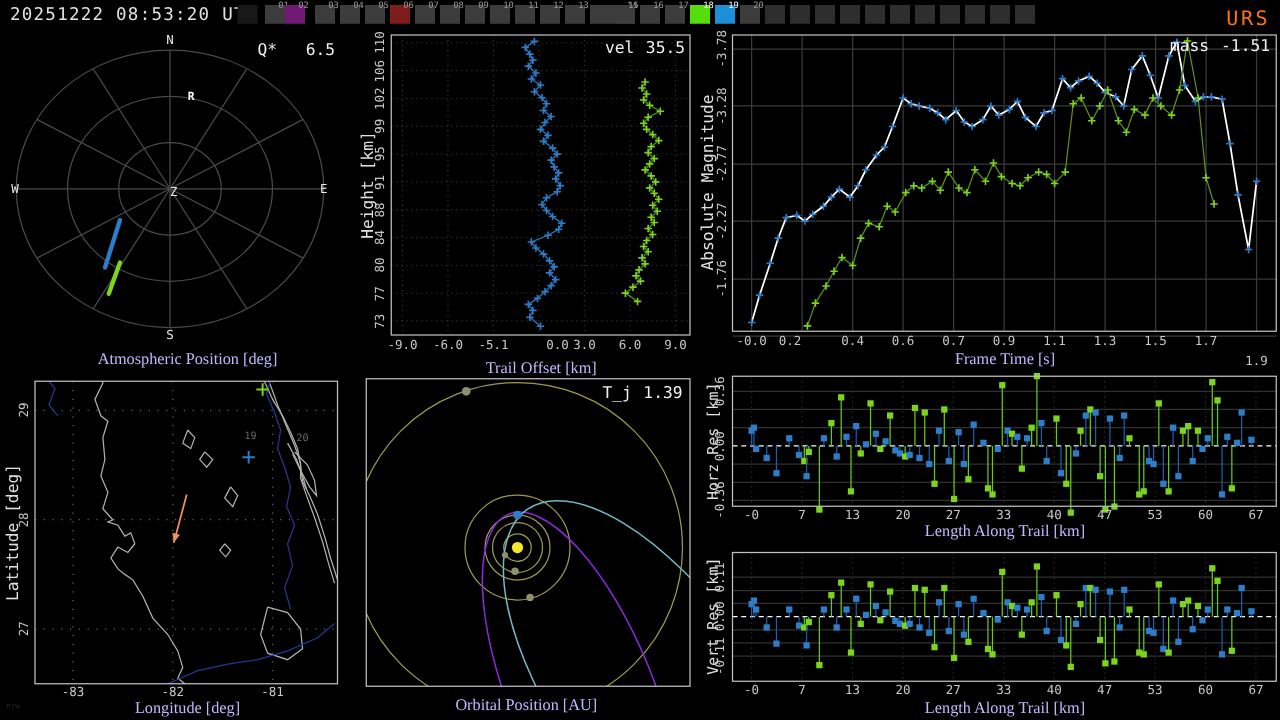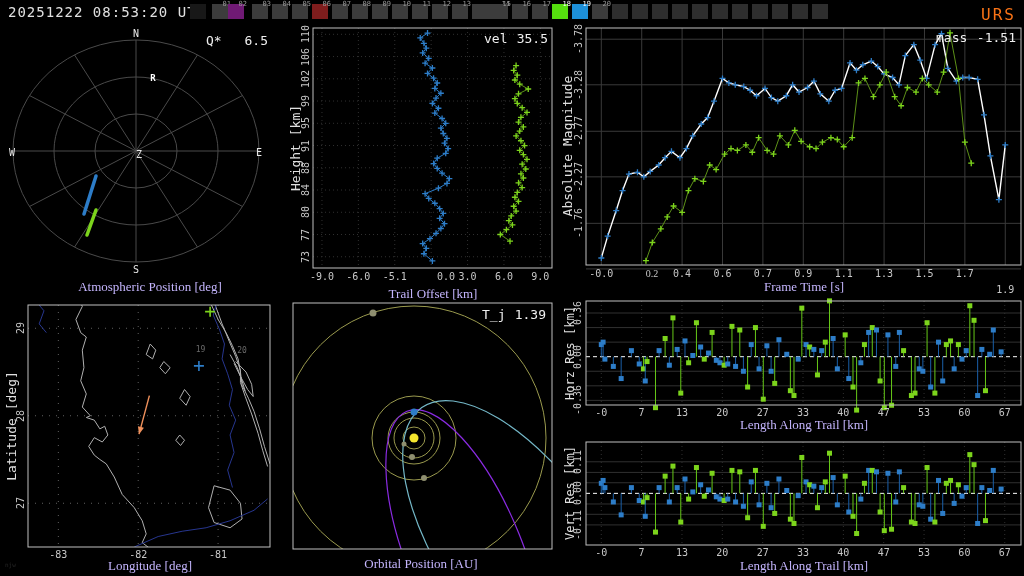--- a/index.html
+++ b/index.html
@@ -881,21 +881,21 @@
     <div class="ytick" style="left: 305px; top: 212.269px;">80</div>
     <div class="ytick" style="left: 305px; top: 190.024px;">84</div>
     <div class="ytick" style="left: 305px; top: 167.78px;">88</div>
     <div class="ytick" style="left: 305px; top: 145.535px;">91</div>
     <div class="ytick" style="left: 305px; top: 123.291px;">95</div>
     <div class="ytick" style="left: 305px; top: 101.046px;">99</div>
     <div class="ytick" style="left: 305px; top: 78.8016px;">102</div>
     <div class="ytick" style="left: 305px; top: 56.5571px;">106</div>
     <div class="ytick" style="left: 305px; top: 34.3126px;">110</div>
     <div class="xtick" style="left: 601.308px; top: 268px;">-0.0</div>
-    <div class="xtick" style="left: 652px; top: 268px; font-family: Liberation Serif, serif;">0.2</div>
+    <div class="xtick" style="left: 632px; top: 268px;">0.2</div>
     <div class="xtick" style="left: 682.1px; top: 268px;">0.4</div>
     <div class="xtick" style="left: 722.496px; top: 268px;">0.6</div>
     <div class="xtick" style="left: 762.891px; top: 268px;">0.7</div>
     <div class="xtick" style="left: 803.287px; top: 268px;">0.9</div>
     <div class="xtick" style="left: 843.683px; top: 268px;">1.1</div>
     <div class="xtick" style="left: 884.079px; top: 268px;">1.3</div>
     <div class="xtick" style="left: 924.475px; top: 268px;">1.5</div>
     <div class="xtick" style="left: 964.871px; top: 268px;">1.7</div>
     <div class="xtick" style="left: 1005.27px; top: 284px;">1.9</div>
     <div class="ytick" style="left: 578px; top: 39.2119px;">-3.78</div>

